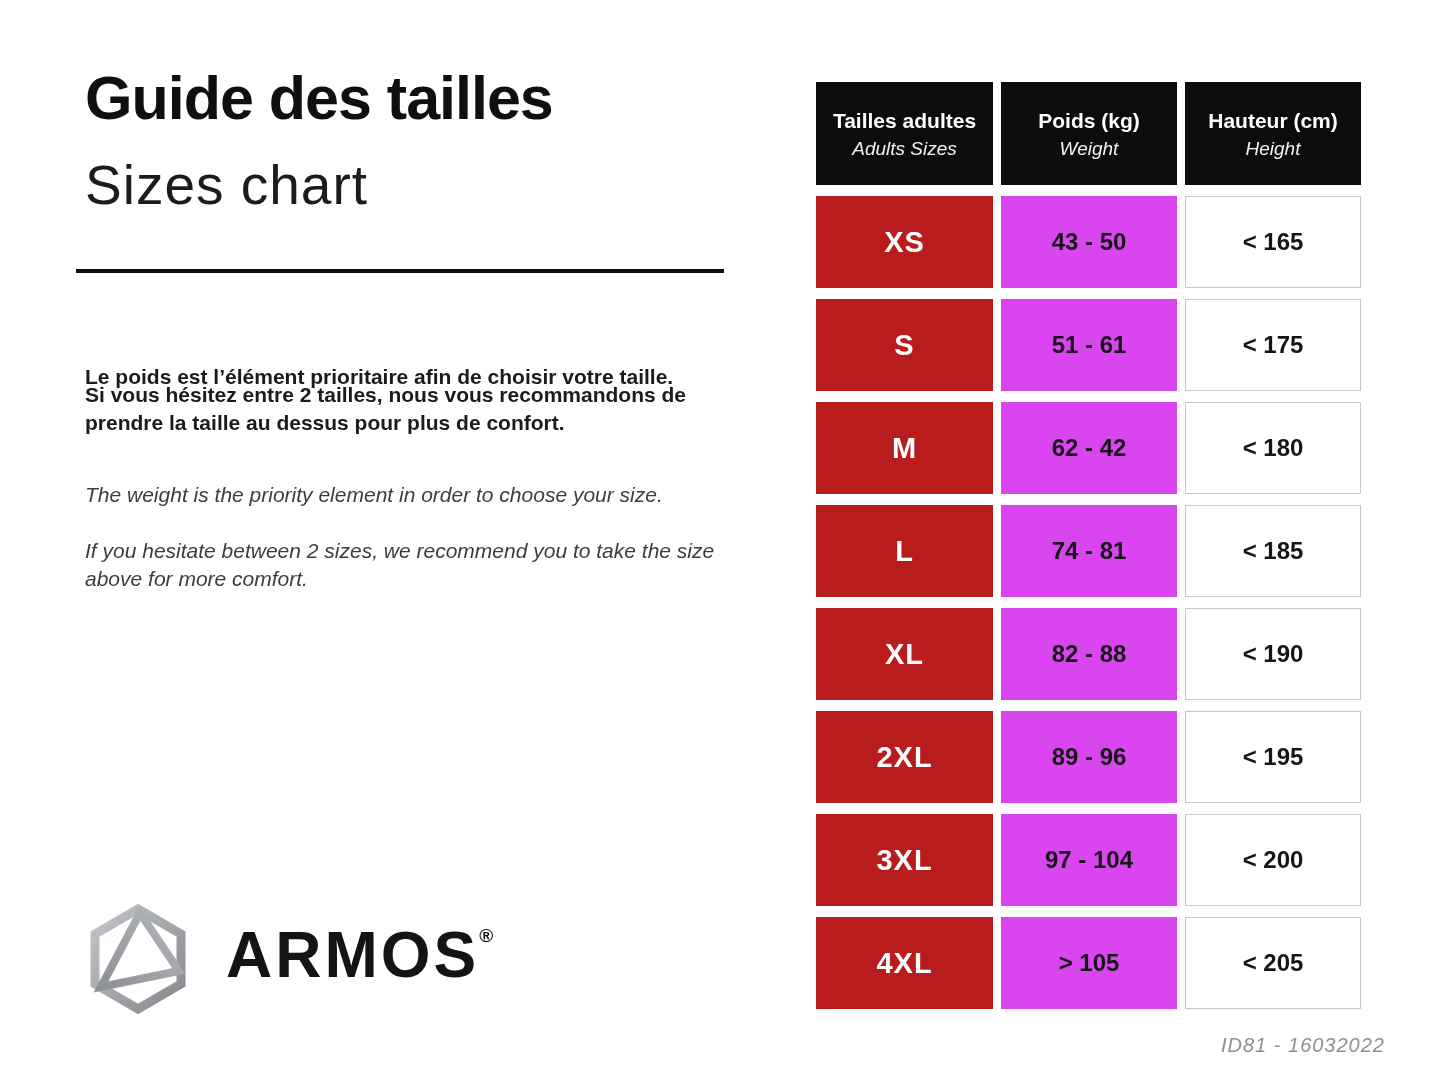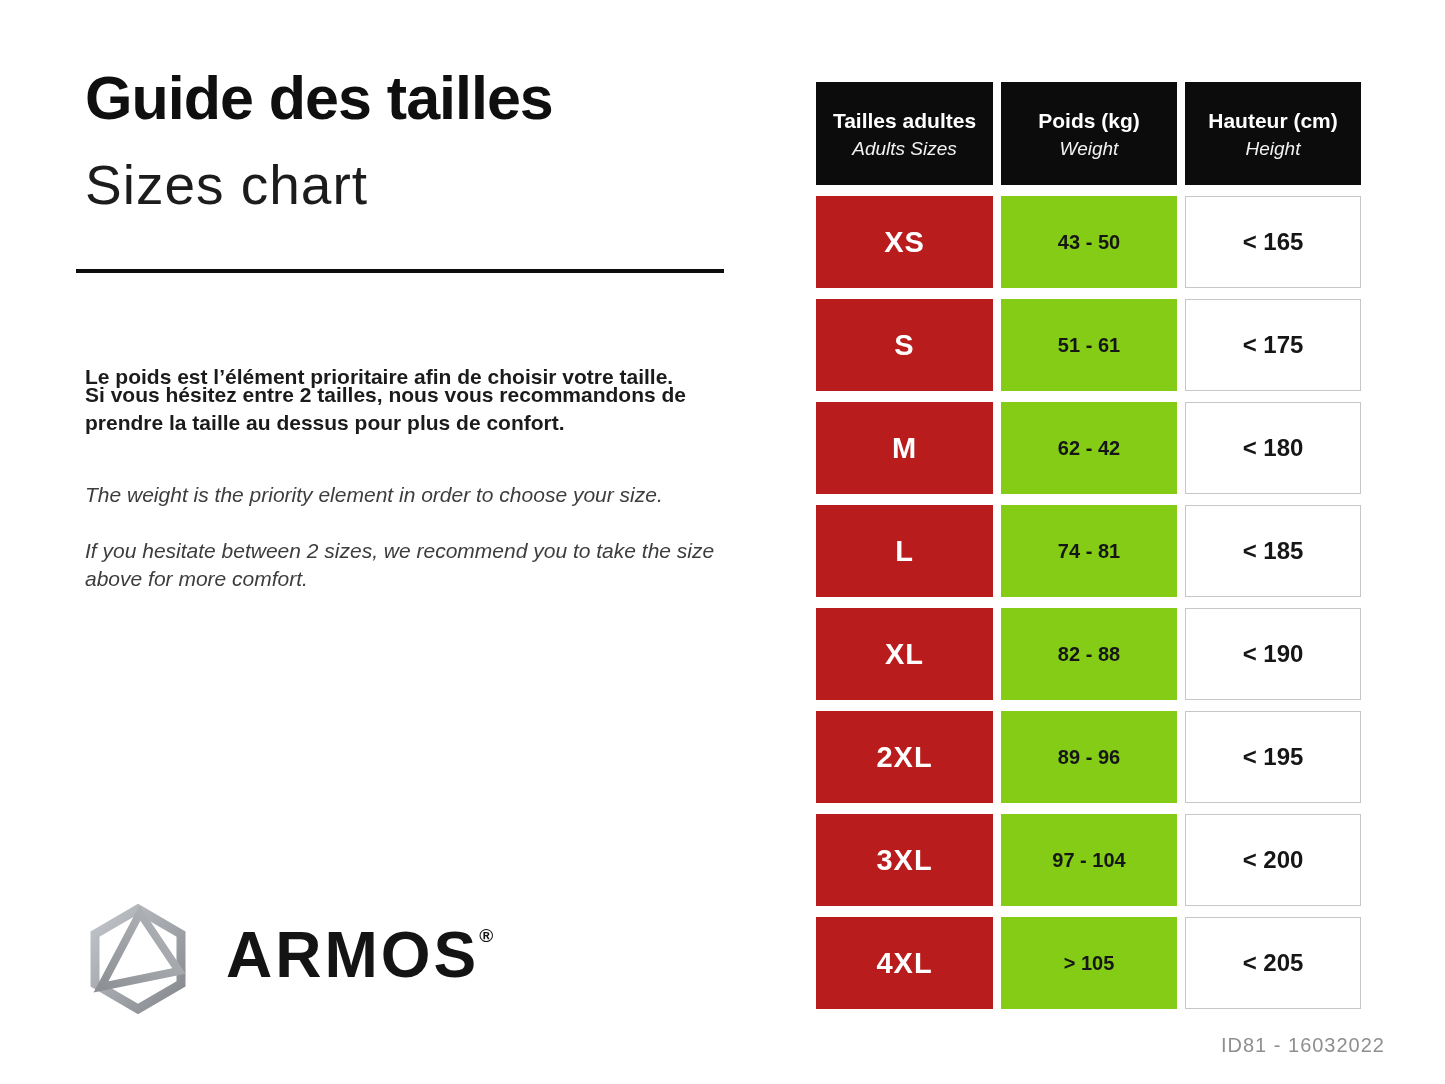--- a/index.html
+++ b/index.html
@@ -107,37 +107,38 @@
   .head-fr { font-weight: 700; font-size: 21px; line-height: 1.5; }
   .head-en { font-style: italic; font-weight: 400; font-size: 19px; line-height: 1.3; color: #f2f2f2; }
   .cell.size {
     background: #b91c1c;
     color: #ffffff;
     font-weight: 800;
     font-size: 29px;
     letter-spacing: 1px;
   }
   .cell.weight {
-    background: #84cc16;
+    background: #d946ef;
     color: #161616;
     font-weight: 700;
-    font-size: 20px;
+    font-size: 24px;
   }
   .cell.height {
     background: #ffffff;
     border: 1px solid #c7c7c7;
     color: #161616;
     font-weight: 700;
     font-size: 24px;
   }
 
   
   .footer-id {
     position: absolute;
     right: 60px; top: 1034px;
+    font-style: italic;
     font-size: 20px;
     color: #8f8f8f;
     letter-spacing: 1px;
   }
 </style>
 </head>
 <body>
 
 <div class="canvas">
 

